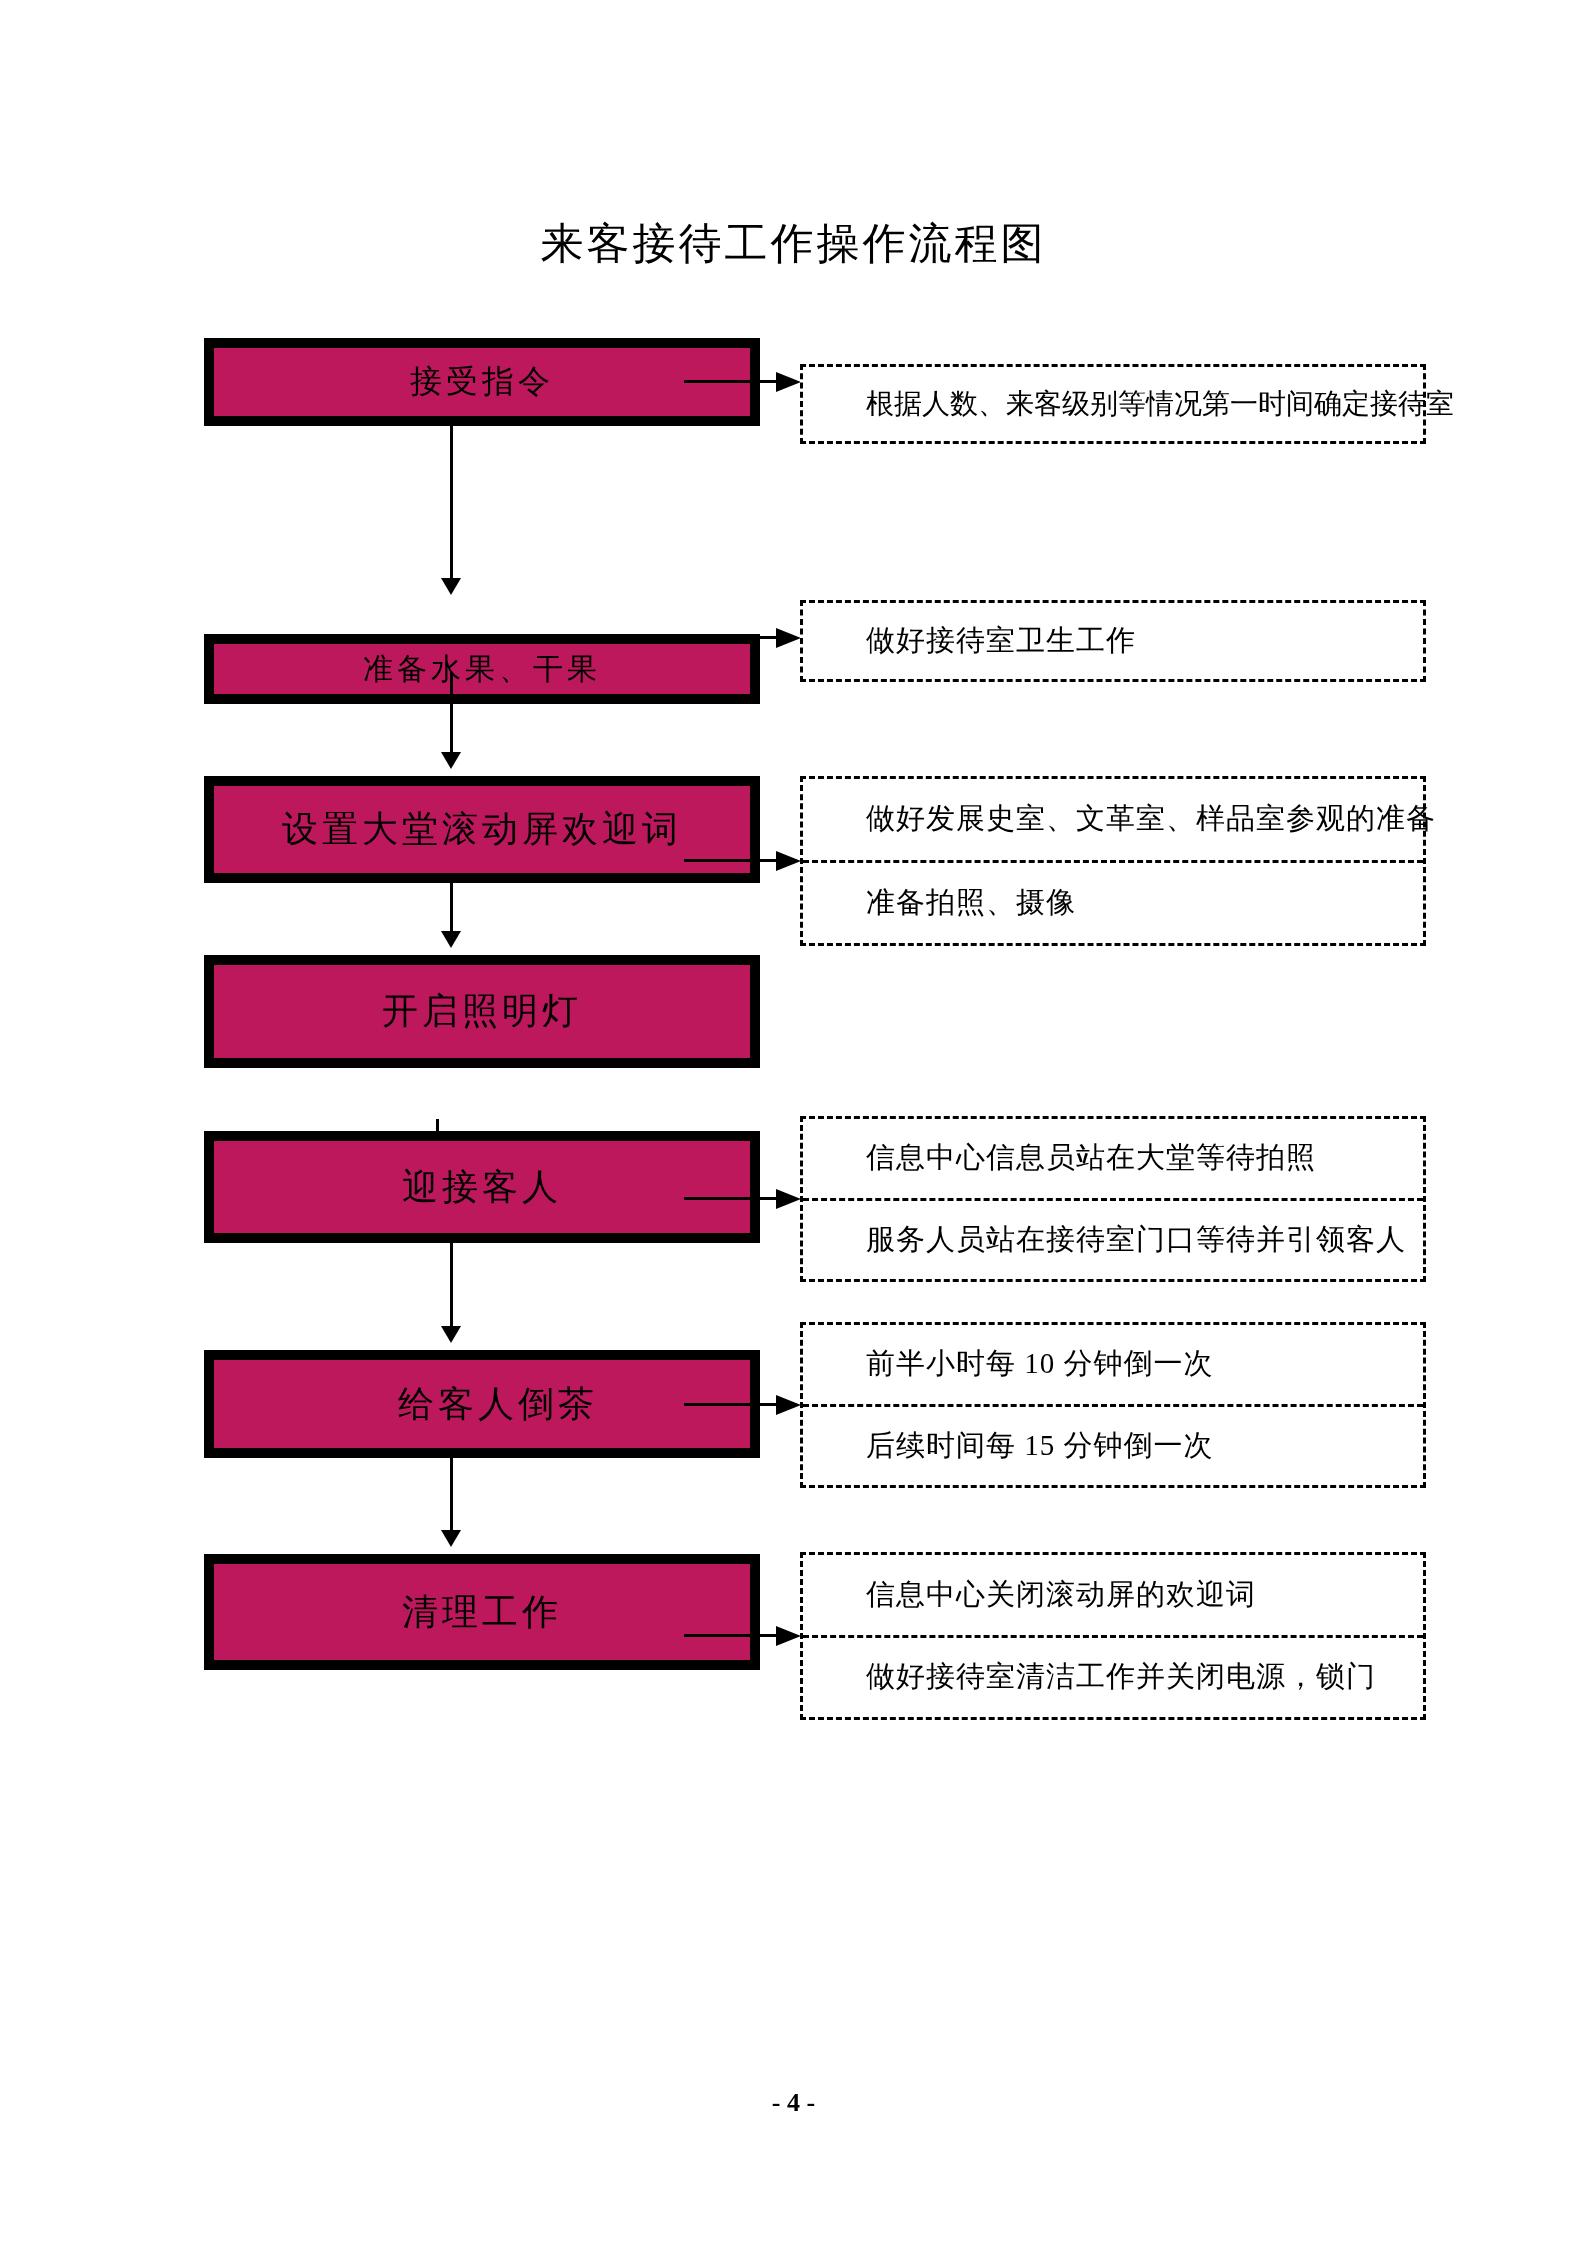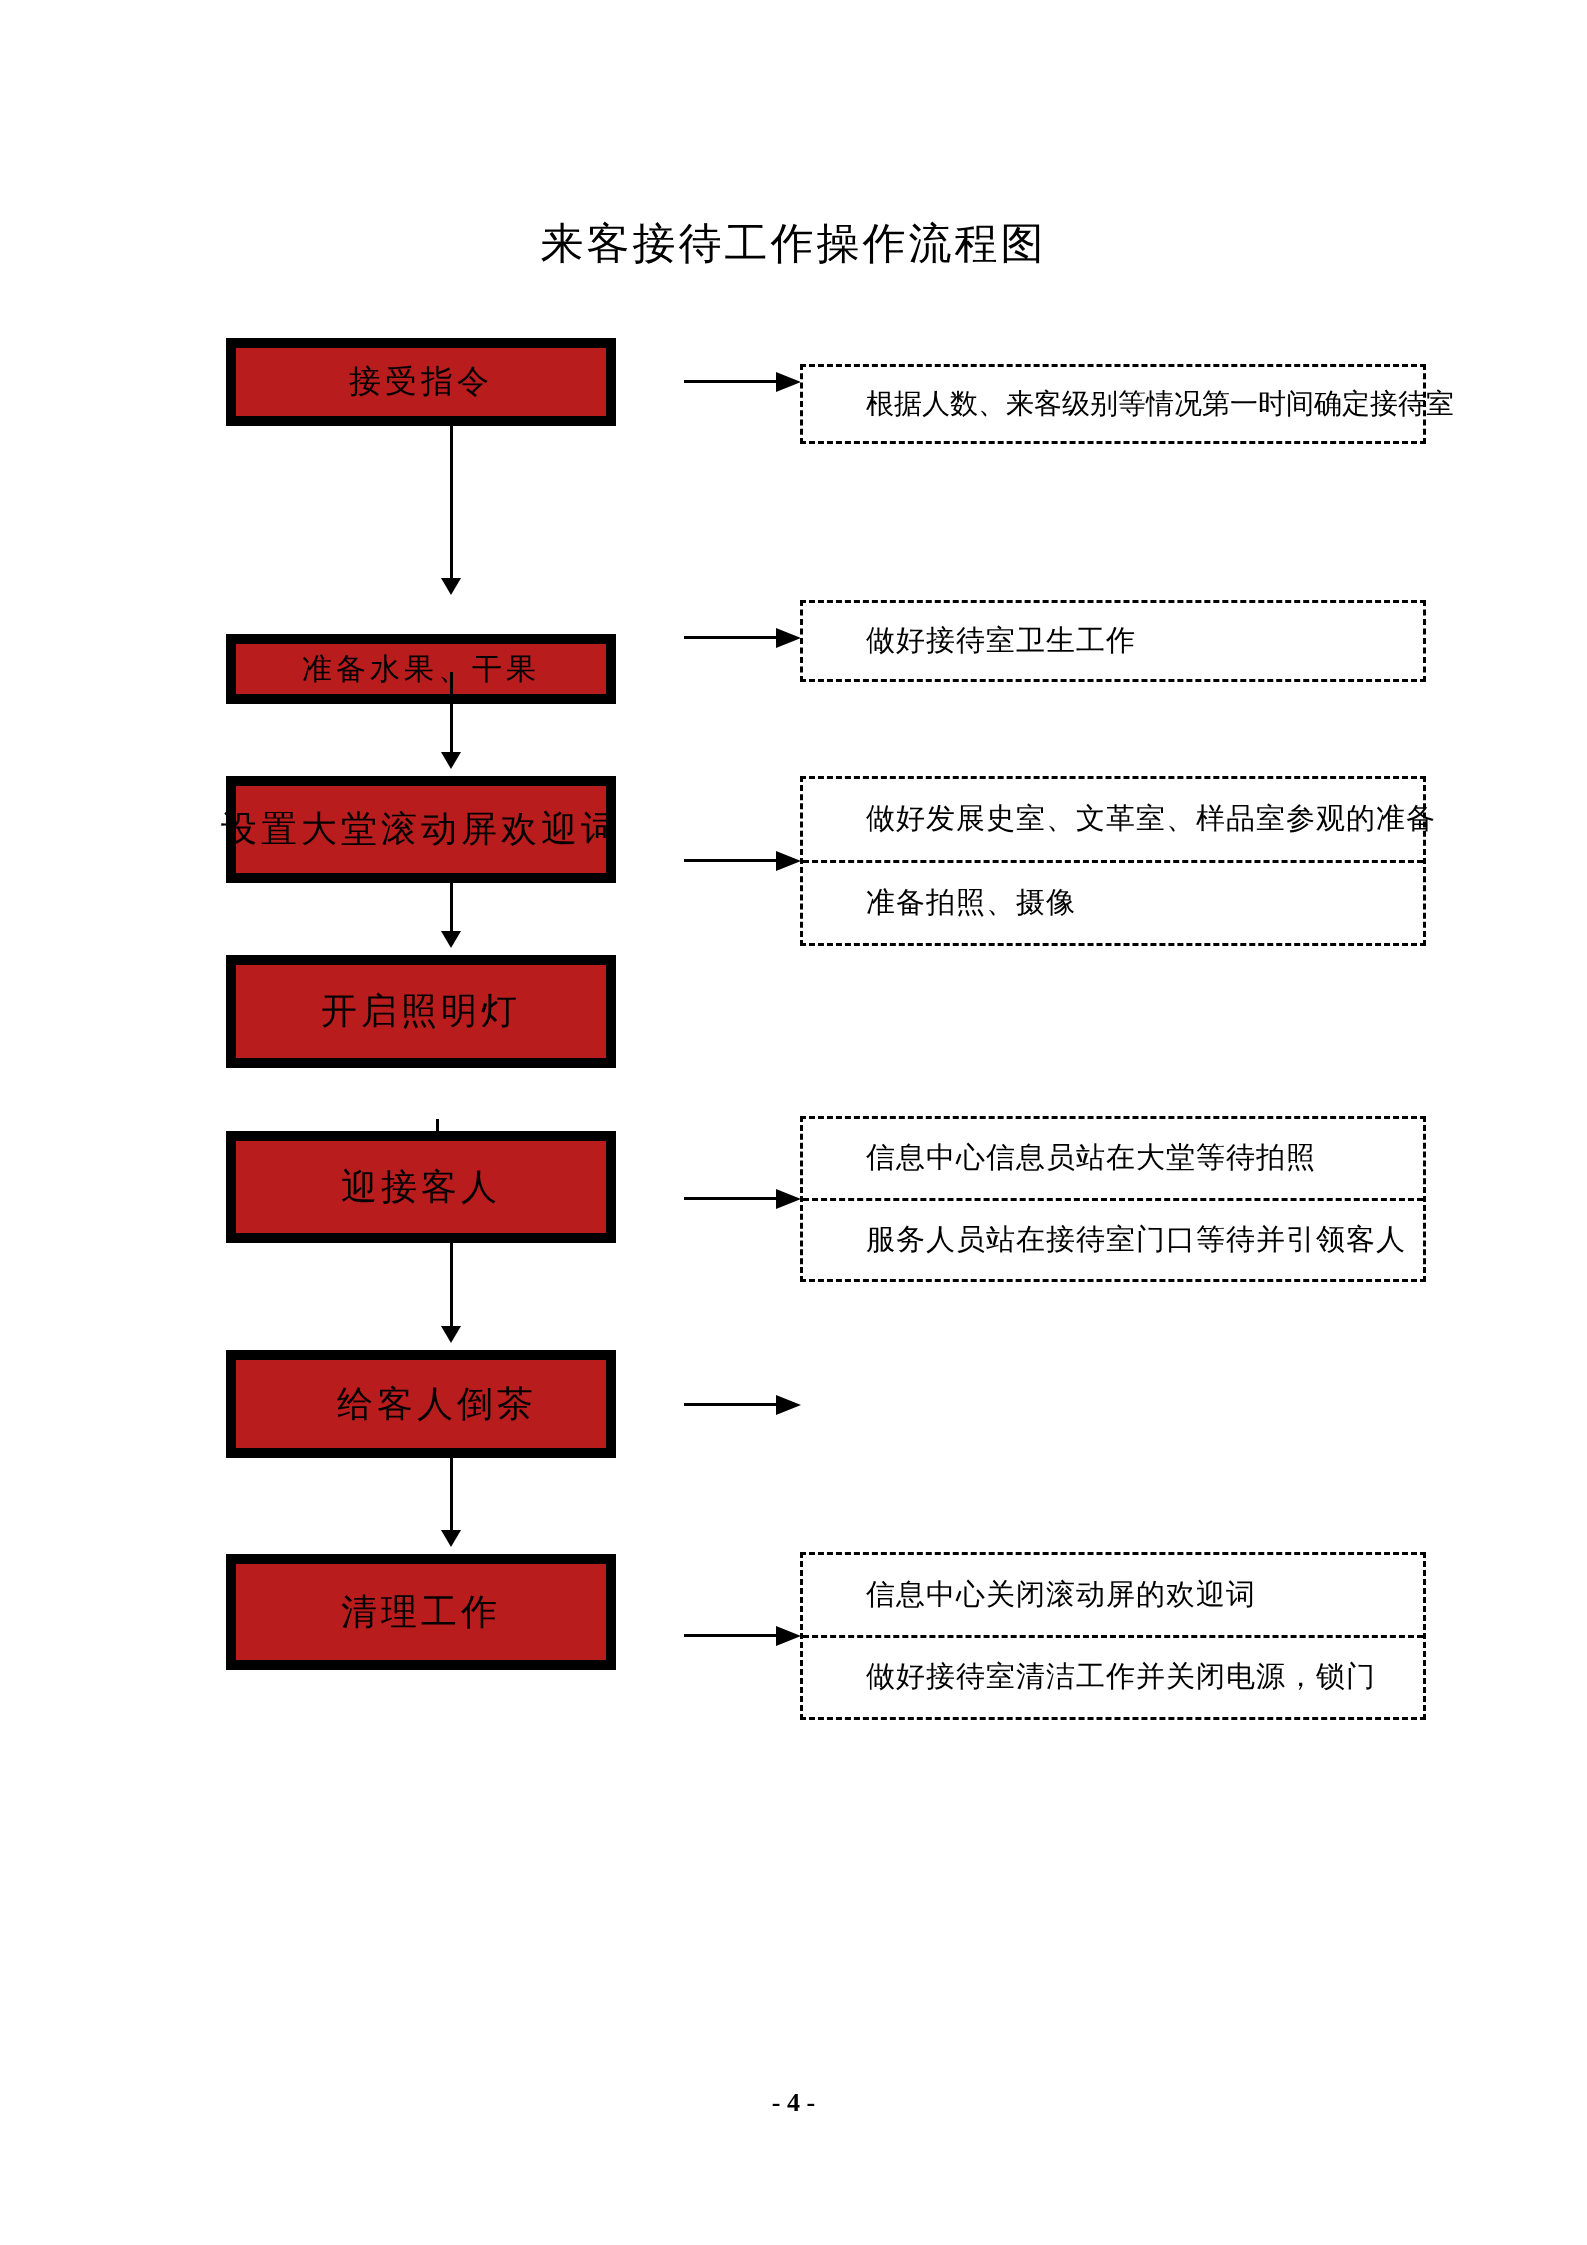--- a/index.html
+++ b/index.html
@@ -17,25 +17,25 @@
     left: 0; right: 0;
     top: 215px;
     text-align: center;
     font-family: "Liberation Sans", sans-serif;
     font-weight: 400;
     font-size: 43px;
     letter-spacing: 3px;
   }
   .step-box {
     position: absolute;
-    left: 226px;
-    width: 390px;
+    left: 204px;
+    width: 556px;
     border: 10px solid #000;
     box-sizing: border-box;
-    background: #b91c1c;
+    background: #be185d;
     display: flex;
     align-items: center;
     justify-content: center;
   }
   .step-label {
     font-size: 36px;
     letter-spacing: 4px;
     white-space: nowrap;
   }
   .step-label.sz32 { font-size: 32px; }
@@ -170,20 +170,28 @@
     </div>
   </div>
   <div class="vline" style="top:1243px; height:83px;"></div>
   <div class="arrow-down" style="top:1326px;"></div>
 
   <div class="step-box" style="top:1350px; height:108px;padding-left:32px;">
     <span class="step-label">给客人倒茶</span>
   </div>
   <div class="hline" style="top:1403px; width:92px;"></div>
   <div class="arrow-right" style="left:776px; top:1395px;"></div>
+  <div class="note-box" style="top:1322px; height:166px;">
+    <div class="note-cell">
+      <span class="note-text">前半小时每 10 分钟倒一次</span>
+    </div>
+    <div class="note-cell">
+      <span class="note-text">后续时间每 15 分钟倒一次</span>
+    </div>
+  </div>
   <div class="vline" style="top:1458px; height:72px;"></div>
   <div class="arrow-down" style="top:1530px;"></div>
 
   <div class="step-box" style="top:1554px; height:116px;">
     <span class="step-label">清理工作</span>
   </div>
   <div class="hline" style="top:1634px; width:92px;"></div>
   <div class="arrow-right" style="left:776px; top:1626px;"></div>
   <div class="note-box" style="top:1552px; height:168px;">
     <div class="note-cell">

